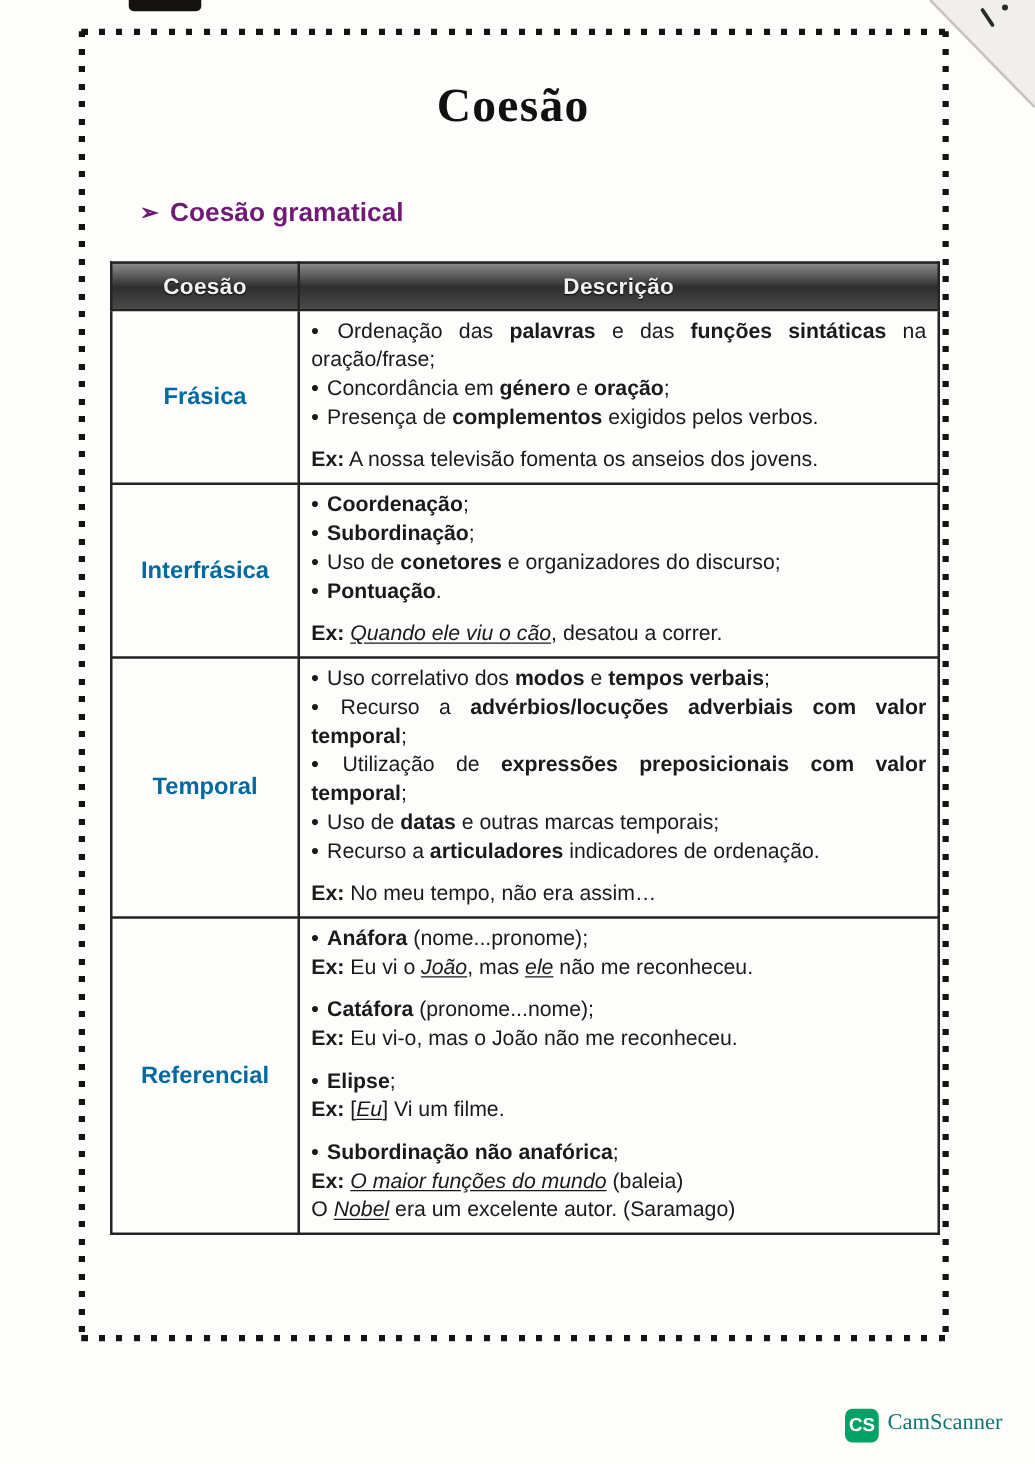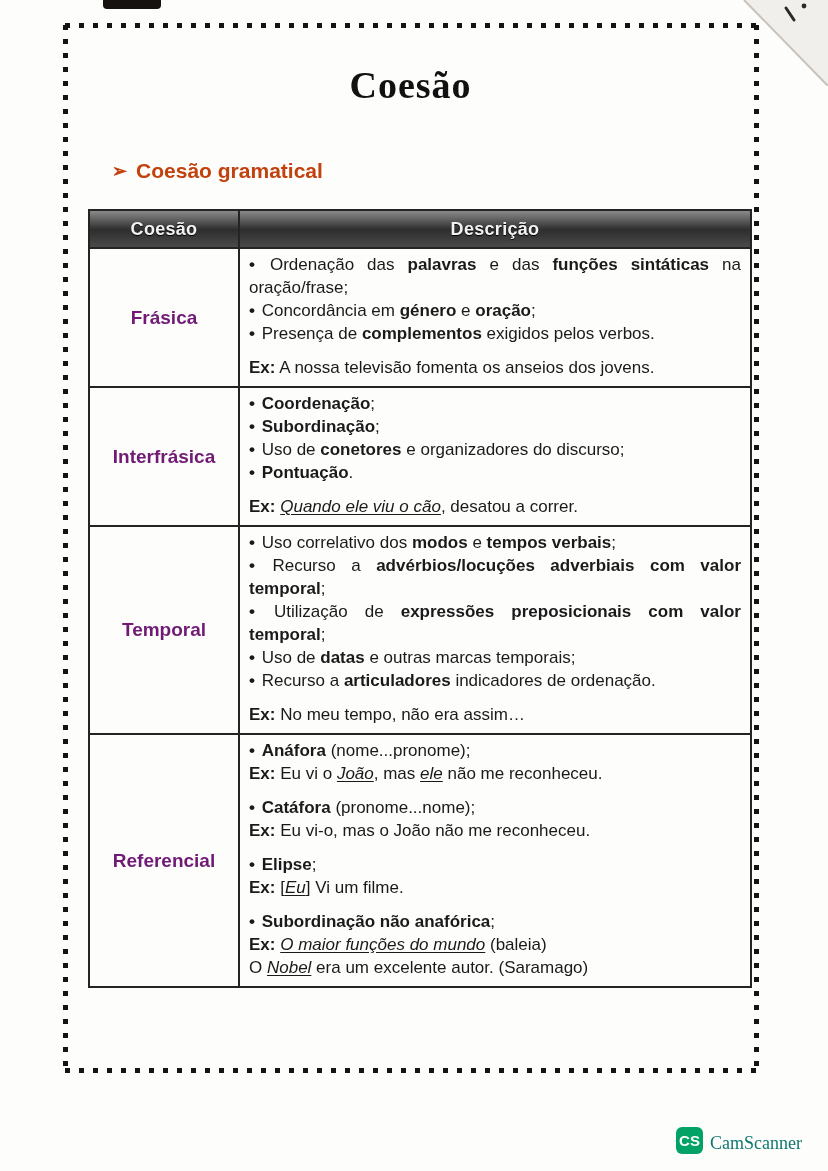--- a/index.html
+++ b/index.html
@@ -21,40 +21,40 @@
   .edge-top{left:2px;top:0;right:2px;height:5px;background-image:repeating-linear-gradient(90deg,#141414 0 5px,transparent 5px 14px);}
   .edge-bottom{left:2px;bottom:0;right:2px;height:5px;background-image:repeating-linear-gradient(90deg,#141414 0 5px,transparent 5px 14px);}
   .edge-left{top:2px;bottom:2px;left:0;width:5px;background-image:repeating-linear-gradient(180deg,#141414 0 5px,transparent 5px 14px);}
   .edge-right{top:2px;bottom:2px;right:0;width:5px;background-image:repeating-linear-gradient(180deg,#141414 0 5px,transparent 5px 14px);}
   .content{position:absolute;left:0;top:0;right:0;bottom:0;padding:26px 26px 0 25px;box-sizing:border-box;}
   h1{
     margin:14px 0 0;text-align:center;
     font-family:"Liberation Serif",serif;font-weight:700;
     font-size:38px;letter-spacing:1px;color:#111;
   }
-  .section-heading{margin:52px 0 0 24px;font-size:21px;font-weight:700;color:#c2410c;}
+  .section-heading{margin:52px 0 0 24px;font-size:21px;font-weight:700;color:#701a75;}
   .arrow{font-size:18px;margin-right:9px;position:relative;top:-1px;}
   table{border-collapse:collapse;margin:26px 0 0 0;width:664px;table-layout:fixed;}
   col.c1{width:150px;}
   th,td{border:2px solid #242424;}
   th{
     height:34px;font-size:18px;font-weight:700;letter-spacing:.3px;
     color:#f2f2f2;text-align:center;
     background:linear-gradient(180deg,#8a8a8a,#2e2e2e 52%,#4a4a4a);
     text-shadow:0 1px 1px #000;
   }
-  td.type-cell{text-align:center;vertical-align:middle;font-weight:700;font-size:19px;color:#701a75;}
+  td.type-cell{text-align:center;vertical-align:middle;font-weight:700;font-size:19px;color:#0369a1;}
   td.desc-cell{padding:4px 9px 7px 9px;font-size:17px;line-height:23px;text-align:justify;vertical-align:top;color:var(--ink);}
   .line{display:block;}
   .blank-line{height:11px;}
   .seg-b{font-weight:700;}
   .seg-u{text-decoration:underline;text-underline-offset:2px;font-style:italic;}
   .bullet{font-weight:700;margin-right:2px;}
   
-  .watermark{position:absolute;right:26px;bottom:17px;display:flex;align-items:flex-end;gap:7px;}
+  .watermark{position:absolute;right:26px;bottom:17px;display:flex;align-items:flex-start;gap:7px;}
   .cs-logo{
     width:27px;height:27px;border-radius:6px;background:var(--camscanner-green);
     color:#fff;font-weight:700;font-size:15px;
     display:flex;align-items:center;justify-content:center;
   }
   .cs-text{font-family:"Liberation Serif",serif;font-size:18px;color:#0f766e;}
 </style>
 </head>
 <body>
 

